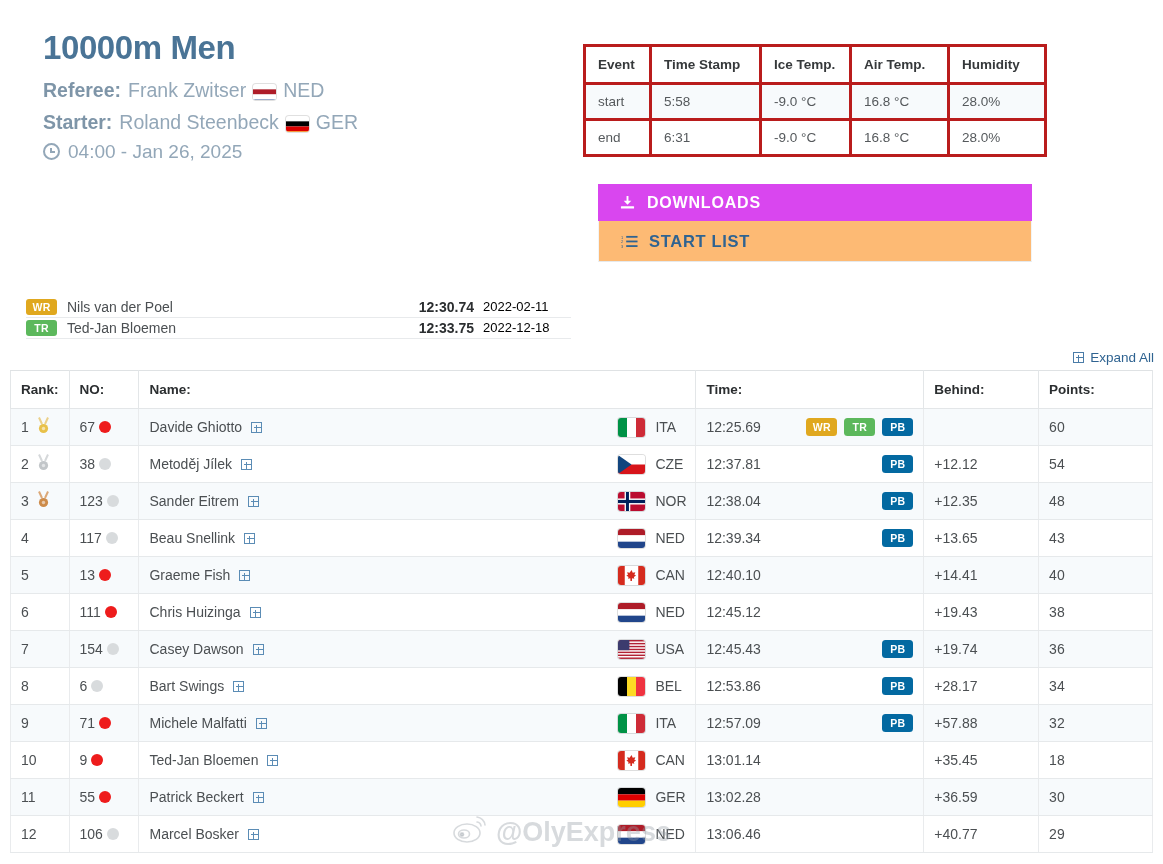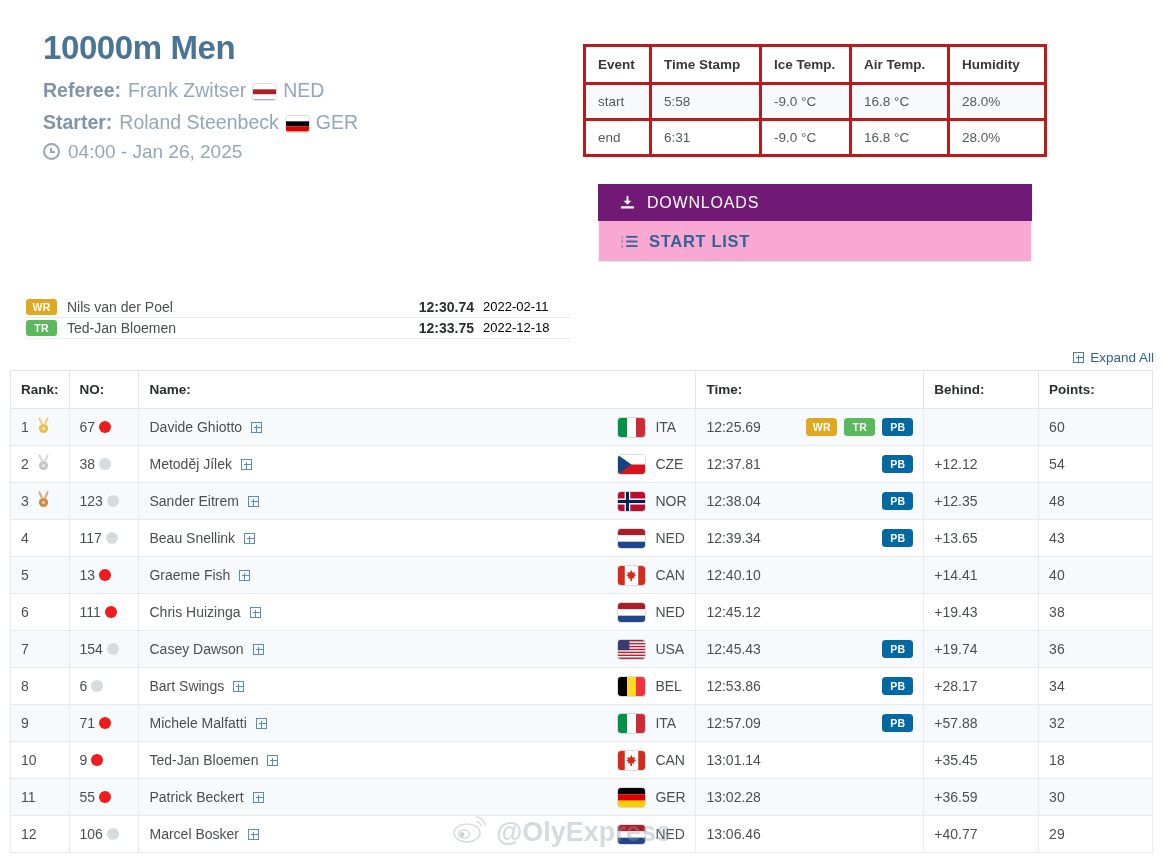--- a/index.html
+++ b/index.html
@@ -54,27 +54,27 @@
     font-weight: normal; color: #55595c;
   }
   table.cond th { font-weight: bold; color: #36393b; font-size: 13.5px; padding: 10px 12px; }
   table.cond tbody tr:nth-child(odd) td { background: #f7fafc; }
   .cond-c0 { width: 66px; } .cond-c1 { width: 110px; }
   .cond-c2 { width: 90px; } .cond-c3 { width: 98px; }
 
   
   .dl-panel { position: absolute; left: 598px; top: 184px; width: 434px; }
   .dl-btn {
-    background: #701a75; color: #ffffff; height: 37px;
+    background: #d946ef; color: #ffffff; height: 37px;
     display: flex; align-items: center; padding: 0 22px;
-    font-size: 16px; font-weight: normal; letter-spacing: 0.8px;
+    font-size: 16px; font-weight: bold; letter-spacing: 0.8px;
   }
   .dl-icon { margin-right: 12px; display: inline-flex; }
   .sl-row {
-    background: #f9a8d4; height: 41px; display: flex; align-items: center;
+    background: #fdba74; height: 41px; display: flex; align-items: center;
     padding: 0 22px; border-bottom: 1px solid #e6e9eb;
     border-left: 1px solid #f2f4f5; border-right: 1px solid #f2f4f5;
   }
   .sl-label { color: #2f6391; font-size: 16.5px; font-weight: bold; letter-spacing: 0.7px; }
   .sl-icon { margin-right: 11px; display: inline-flex; }
 
   
   .records { position: absolute; left: 26px; top: 297px; width: 545px; font-size: 14px; }
   .rec-row {
     display: flex; align-items: center; height: 21px;

